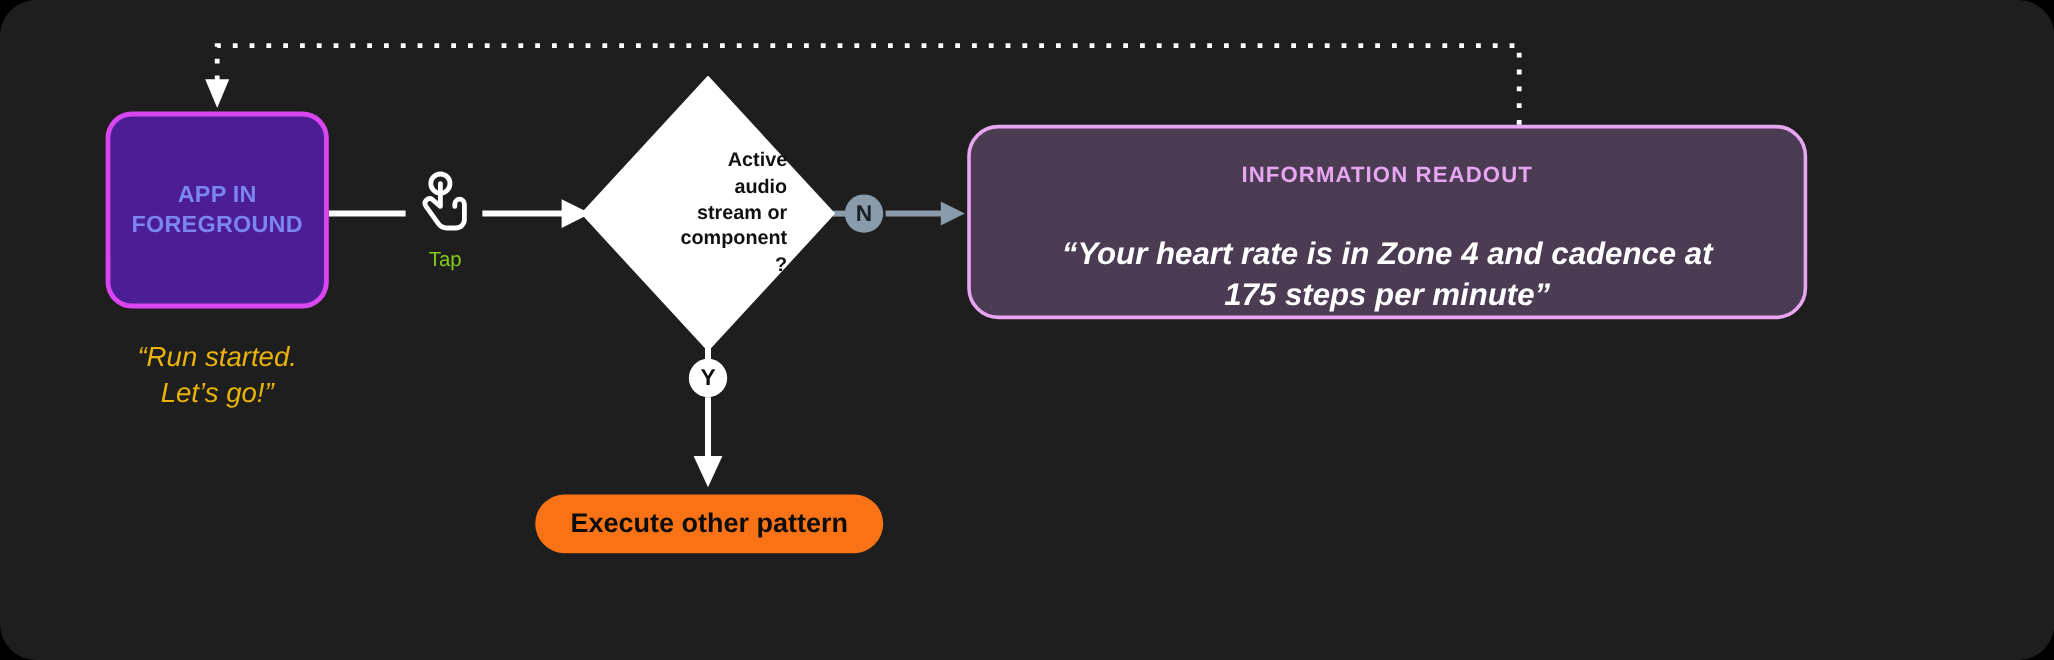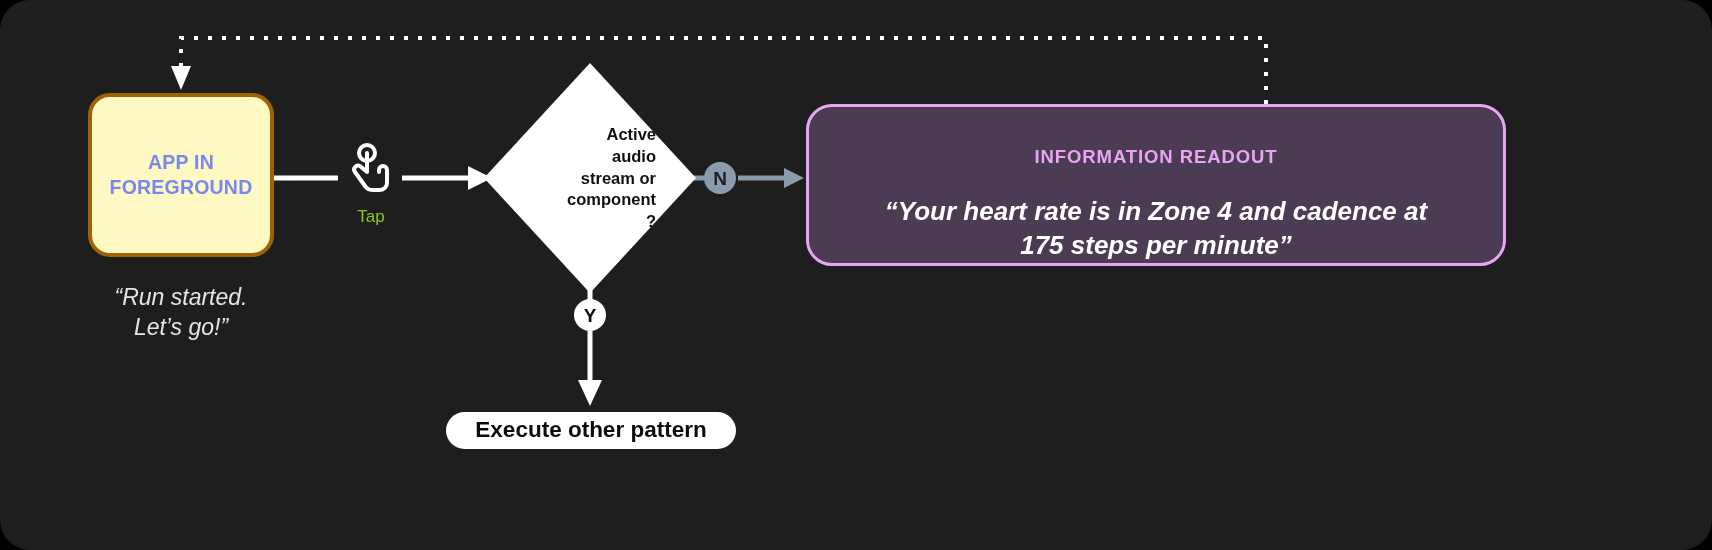--- a/index.html
+++ b/index.html
@@ -28,43 +28,43 @@
 
   .abs { position: absolute; }
 
   
   #app-node {
     left: 88px;
     top: 93px;
     width: 186px;
     height: 164px;
     box-sizing: border-box;
-    background: #fef9c3;
-    border: 4px solid #a16207;
+    background: #4c1d95;
+    border: 4px solid #d946ef;
     border-radius: 22px;
     display: flex;
     align-items: center;
     justify-content: center;
   }
   #app-node-label {
     color: #7b86f0;
     font-size: 19.5px;
     font-weight: bold;
     line-height: 1.28;
     text-align: center;
     letter-spacing: 0.2px;
     white-space: pre-line;
   }
 
   #app-caption {
     left: 64px;
     top: 283px;
     width: 234px;
     text-align: center;
-    color: #e5e5e5;
+    color: #eab308;
     font-size: 23px;
     font-style: italic;
     line-height: 1.3;
     white-space: pre-line;
   }
 
   
   #tap-group {
     left: 336px;
     top: 142px;
@@ -130,22 +130,22 @@
     top: 299px;
     background: #ffffff;
     color: #111111;
   }
 
   
   #execute-pill {
     left: 446px;
     top: 412px;
     width: 290px;
-    height: 37px;
-    background: #ffffff;
+    height: 49px;
+    background: #f97316;
     border-radius: 26px;
     display: flex;
     align-items: center;
     justify-content: center;
   }
   #execute-pill-label {
     color: #0d0d0d;
     font-size: 22.5px;
     font-weight: bold;
     line-height: 1;
@@ -168,21 +168,21 @@
   }
   #readout-title {
     color: #e8a6f2;
     font-size: 18.5px;
     font-weight: bold;
     letter-spacing: 0.9px;
     line-height: 1;
     margin-top: -4px;
   }
   #readout-body {
-    margin-top: 27px;
+    margin-top: 38px;
     width: 640px;
     text-align: center;
     color: #ffffff;
     font-size: 26px;
     font-weight: bold;
     font-style: italic;
     line-height: 1.33;
     white-space: pre-line;
   }
 

